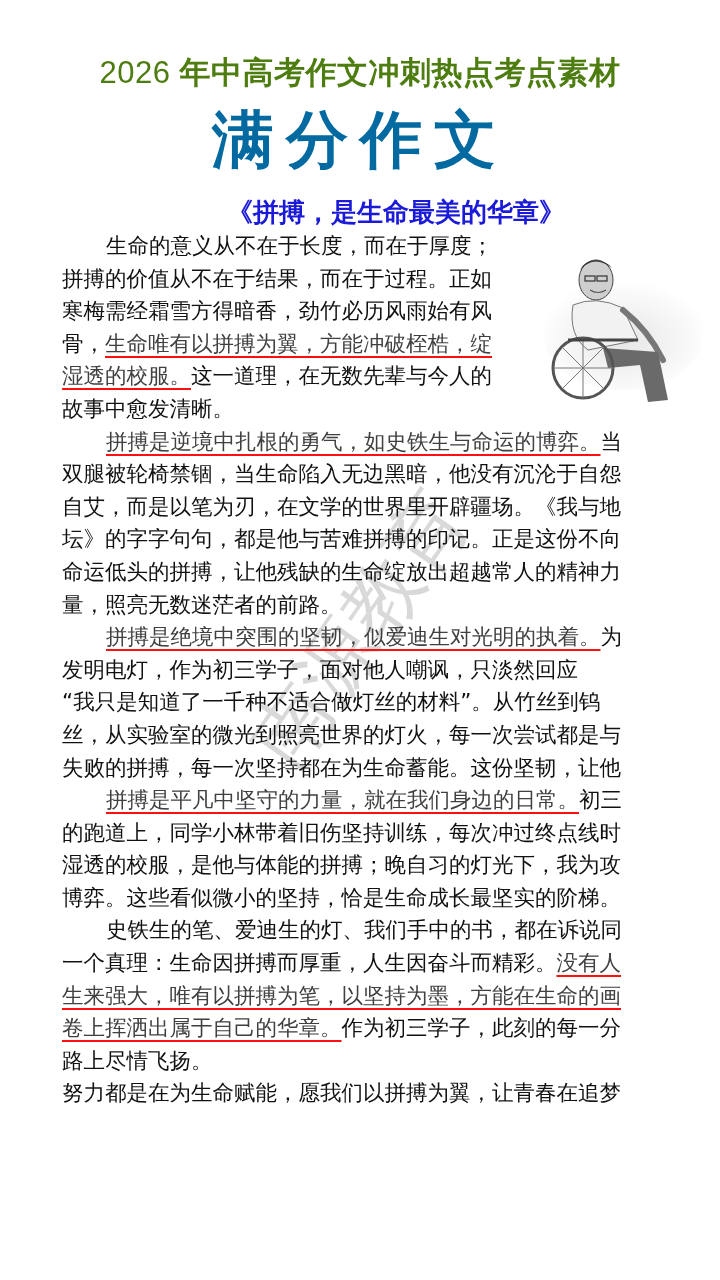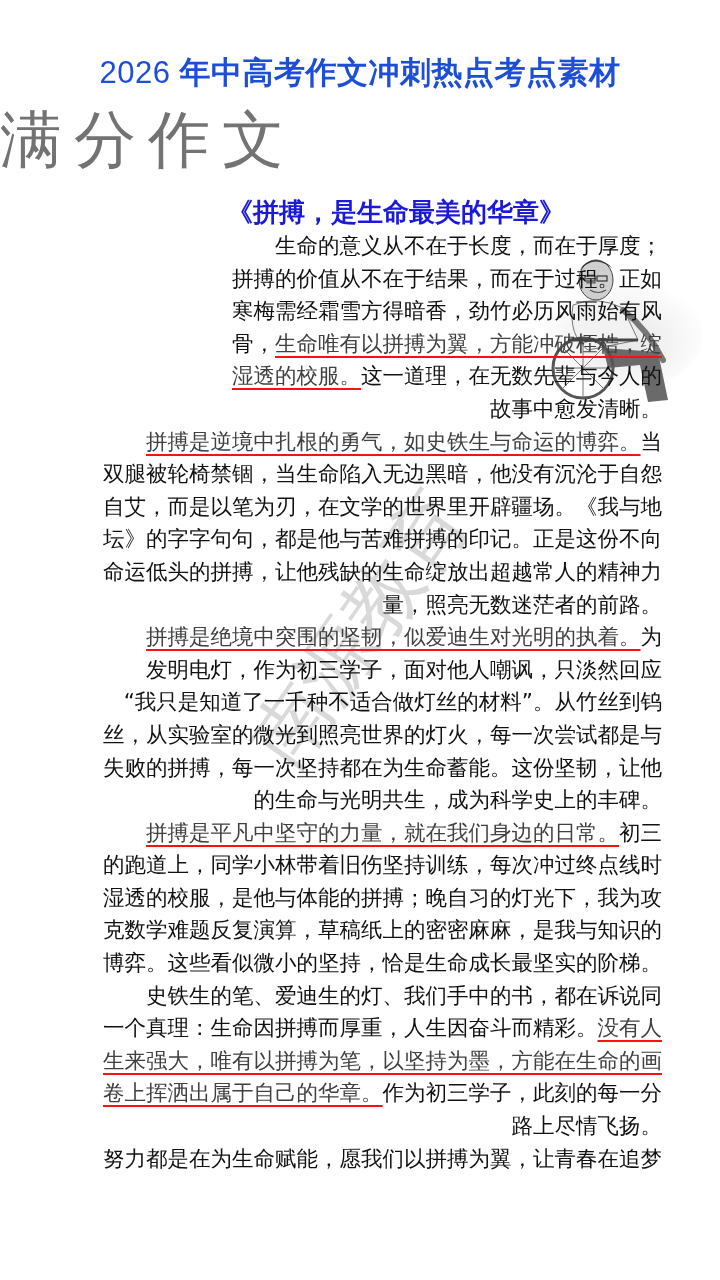--- a/index.html
+++ b/index.html
@@ -1,37 +1,37 @@
 <!DOCTYPE html>
 <html><head>
 <meta charset="utf-8">
 <style>
   html, body { margin: 0; padding: 0; background: #ffffff; }
   body { width: 720px; height: 1280px; position: relative; overflow: hidden; }
   .header-title {
     position: absolute; left: 0; top: 52px; width: 720px; text-align: center;
     font-family: "Liberation Sans", "DejaVu Sans", sans-serif;
-    font-size: 31px; font-weight: bold; color: #1d4ed8; letter-spacing: 0.5px;
+    font-size: 31px; font-weight: bold; color: #4d7c0f; letter-spacing: 0.5px;
   }
   .header-title .num { font-weight: normal; }
   .main-title {
-    position: absolute; left: 0; top: 100px; width: 720px; 
+    position: absolute; left: 0; top: 100px; width: 720px; text-align: center;
     font-family: "DejaVu Serif", "Liberation Serif", serif;
-    font-size: 62px; font-weight: normal; color: #737373; letter-spacing: 12px;
+    font-size: 62px; font-weight: bold; color: #0369a1; letter-spacing: 12px;
     line-height: 80px;
   }
   .sub-title {
     position: absolute; left: 0; top: 192px; width: 720px; text-align: center;
     font-family: "DejaVu Serif", "Liberation Serif", serif;
     font-size: 26px; font-weight: bold; color: #1a1ad8; line-height: 40px; margin-left: 36px;
   }
   .article {
     position: absolute; left: 62px; top: 230px; width: 600px;
     font-family: "DejaVu Sans", "Liberation Sans", sans-serif;
-    font-size: 21.5px; line-height: 32.6px; color: #111; text-align: right;
+    font-size: 21.5px; line-height: 32.6px; color: #111;
   }
   .line { display: block; white-space: nowrap; height: 32.6px; }
   .indent { padding-left: 44px; }
   .hl { color: #404040; text-decoration: underline; text-decoration-color: #ff1010; text-underline-offset: 5px; text-decoration-thickness: 1.5px; }
   .portrait {
     position: absolute; left: 528px; top: 240px; width: 180px; height: 170px;
   }
   .watermark {
     position: absolute; left: 200px; top: 480px; width: 320px; height: 300px;
     pointer-events: none; opacity: 0.22;
@@ -101,27 +101,25 @@
       <span class="line"><span>坛》的字字句句，都是他与苦难拼搏的印记。正是这份不向</span></span>
       <span class="line"><span>命运低头的拼搏，让他残缺的生命绽放出超越常人的精神力</span></span>
       <span class="line"><span>量，照亮无数迷茫者的前路。</span></span>
     </div>
     <div>
       <span class="line indent"><span class="hl">拼搏是绝境中突围的坚韧，似爱迪生对光明的执着。</span><span>为</span></span>
       <span class="line"><span>发明电灯，作为初三学子，面对他人嘲讽，只淡然回应</span></span>
       <span class="line"><span>“我只是知道了一千种不适合做灯丝的材料”。从竹丝到钨</span></span>
       <span class="line"><span>丝，从实验室的微光到照亮世界的灯火，每一次尝试都是与</span></span>
       <span class="line"><span>失败的拼搏，每一次坚持都在为生命蓄能。这份坚韧，让他</span></span>
-      <span class="line"><span>的生命与光明共生，成为科学史上的丰碑。</span></span>
     </div>
     <div>
       <span class="line indent"><span class="hl">拼搏是平凡中坚守的力量，就在我们身边的日常。</span><span>初三</span></span>
       <span class="line"><span>的跑道上，同学小林带着旧伤坚持训练，每次冲过终点线时</span></span>
       <span class="line"><span>湿透的校服，是他与体能的拼搏；晚自习的灯光下，我为攻</span></span>
-      <span class="line"><span>克数学难题反复演算，草稿纸上的密密麻麻，是我与知识的</span></span>
       <span class="line"><span>博弈。这些看似微小的坚持，恰是生命成长最坚实的阶梯。</span></span>
     </div>
     <div>
       <span class="line indent"><span>史铁生的笔、爱迪生的灯、我们手中的书，都在诉说同</span></span>
       <span class="line"><span>一个真理：生命因拼搏而厚重，人生因奋斗而精彩。</span><span class="hl">没有人</span></span>
       <span class="line"><span class="hl">生来强大，唯有以拼搏为笔，以坚持为墨，方能在生命的画</span></span>
       <span class="line"><span class="hl">卷上挥洒出属于自己的华章。</span><span>作为初三学子，此刻的每一分</span></span>
       <span class="line"><span>路上尽情飞扬。</span></span>
       <span class="line"><span>努力都是在为生命赋能，愿我们以拼搏为翼，让青春在追梦</span></span>
     </div>

